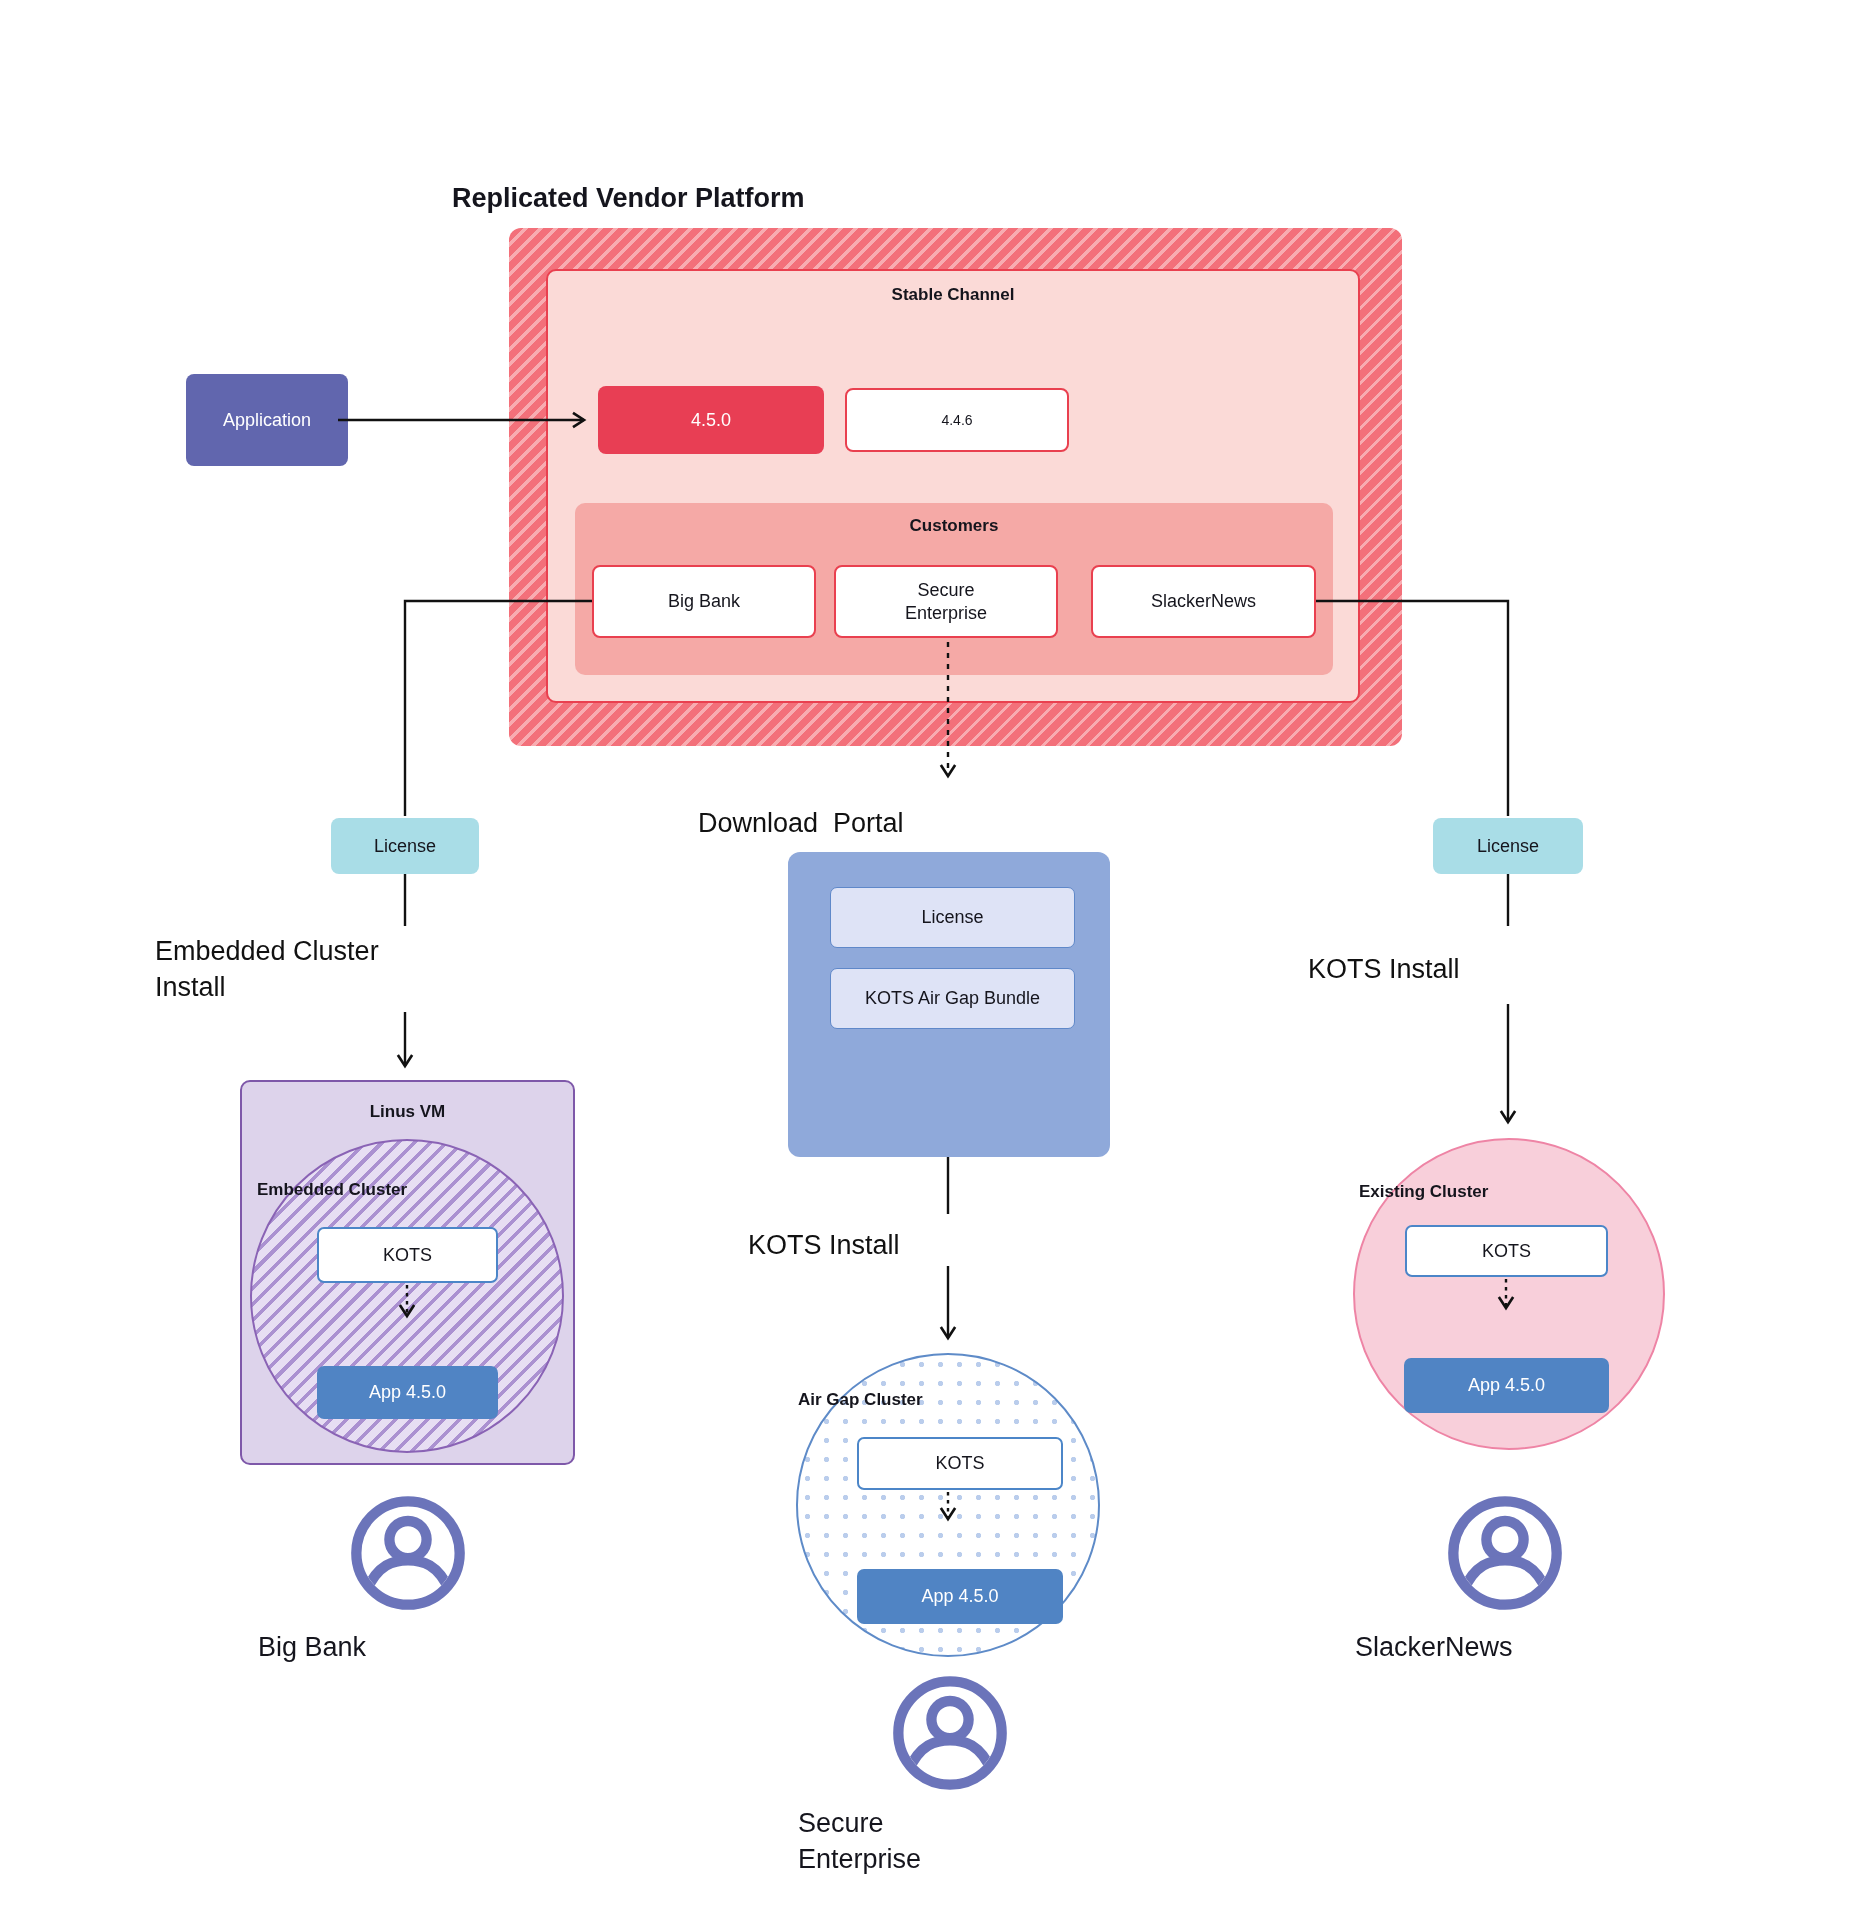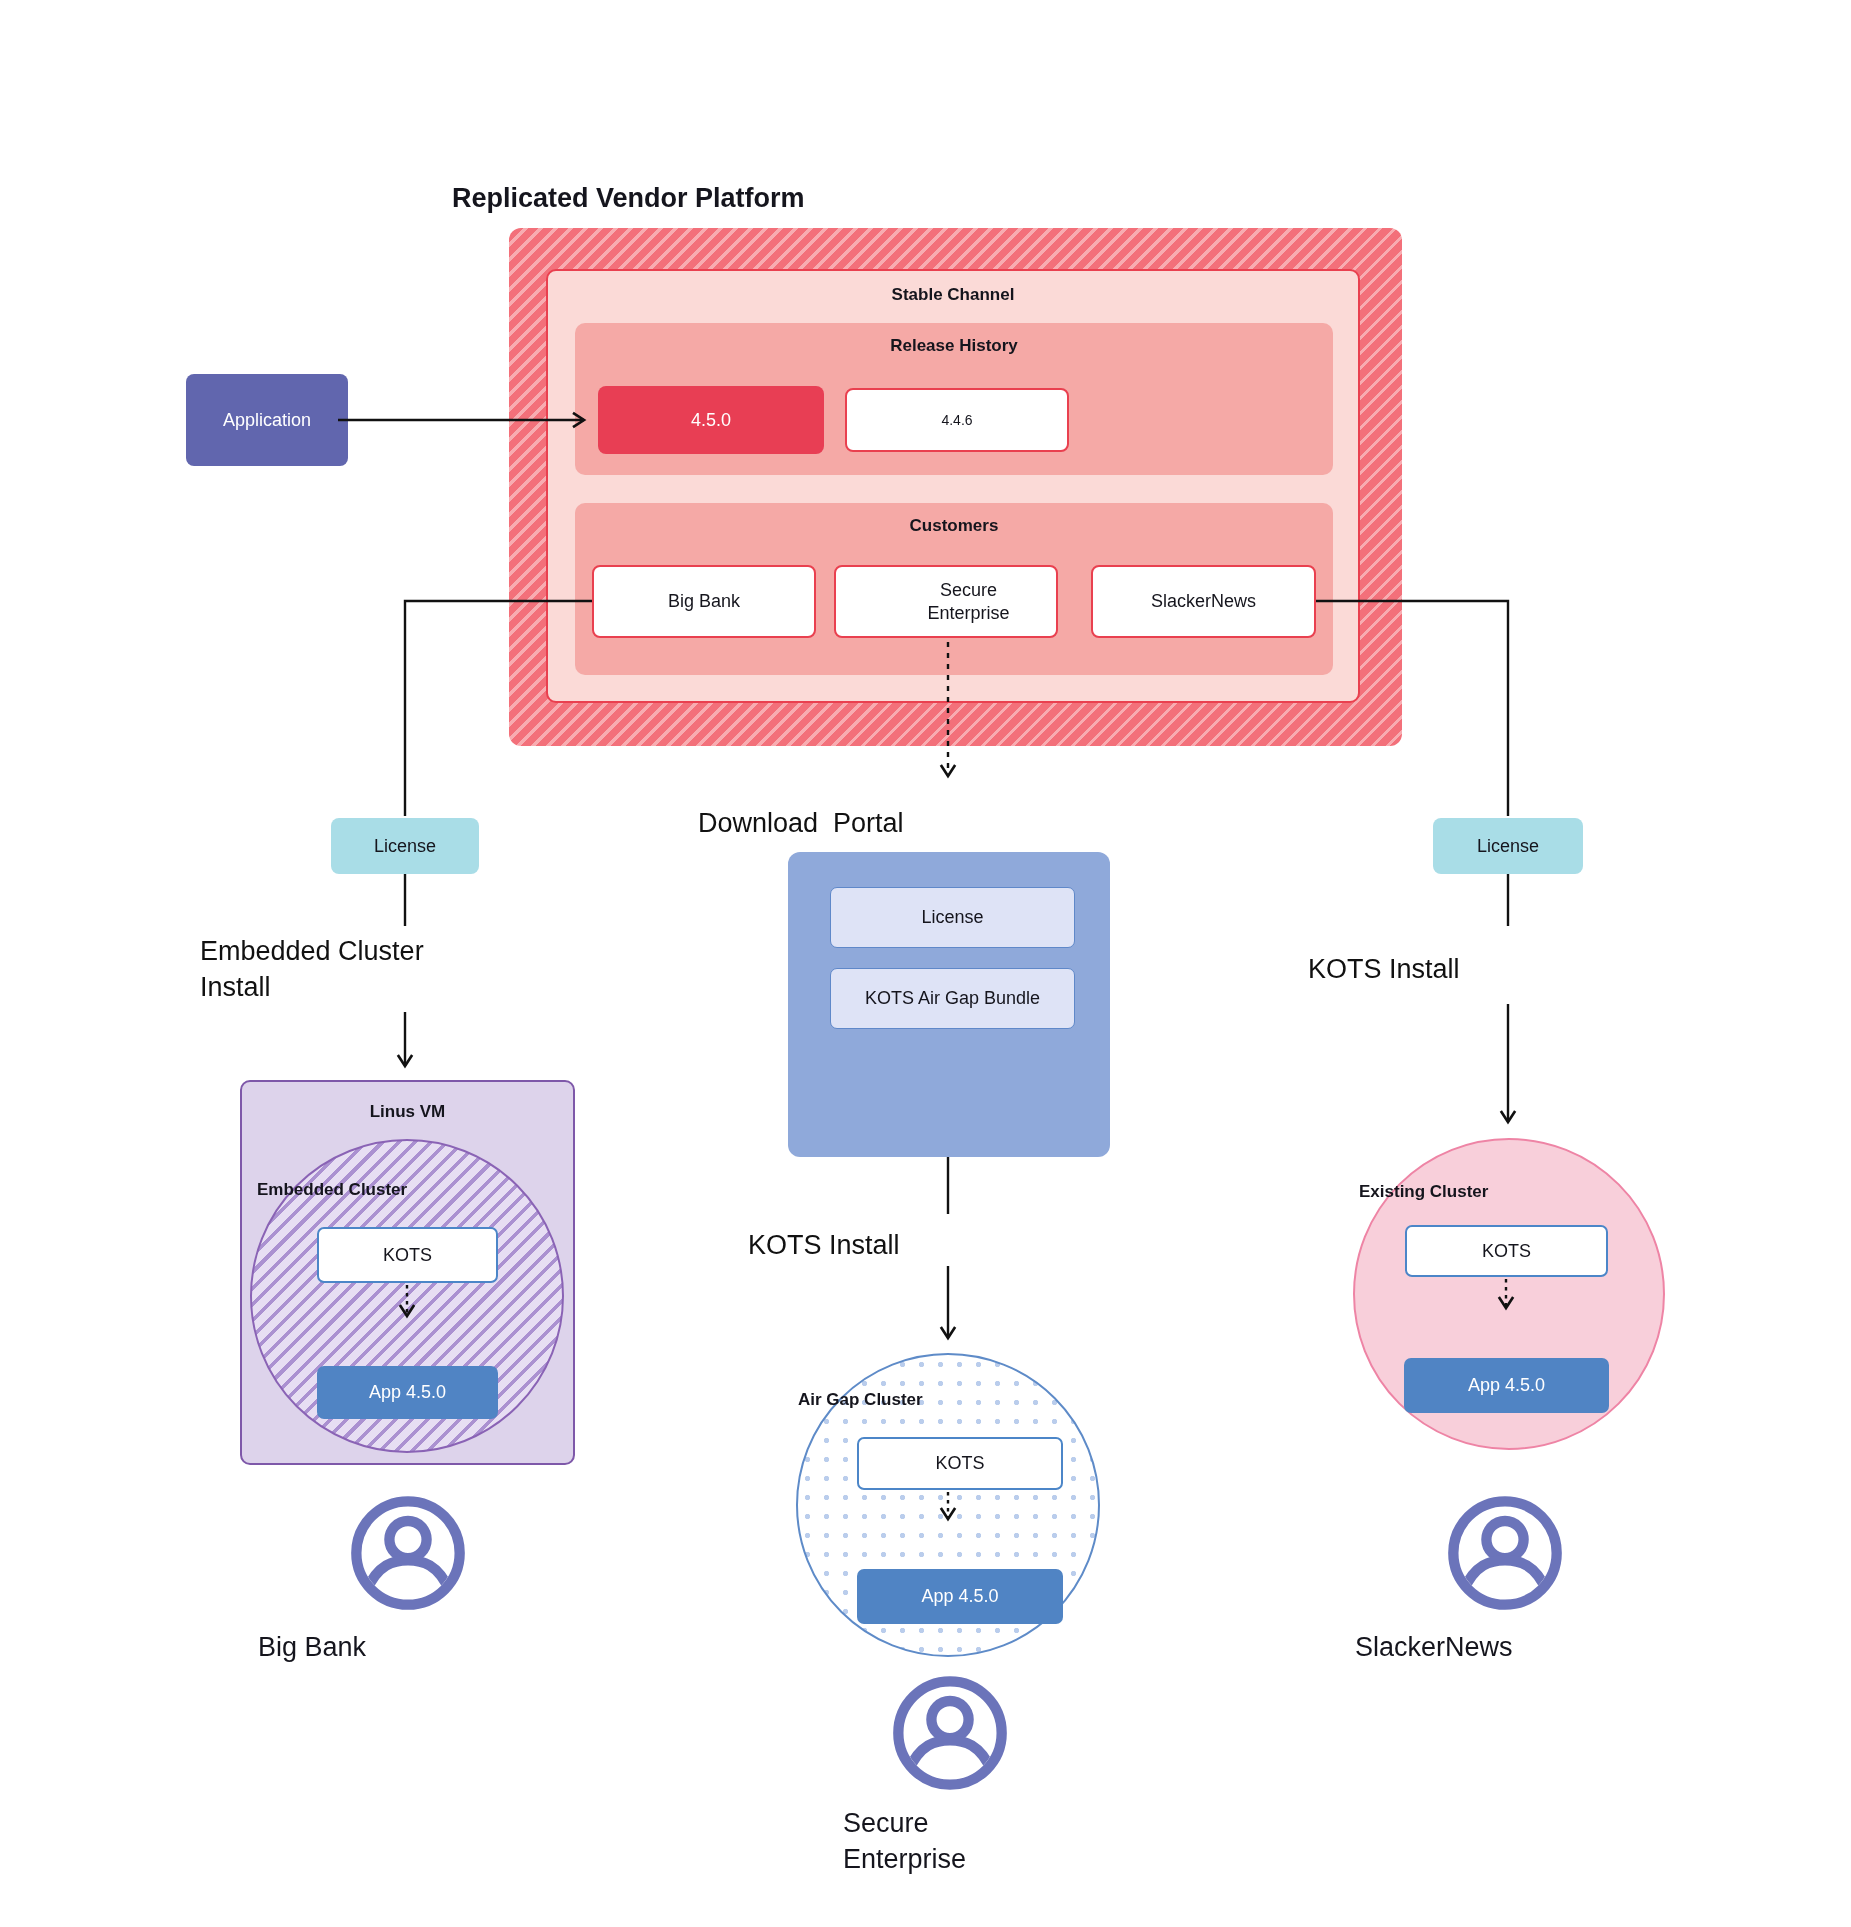--- a/index.html
+++ b/index.html
@@ -3,21 +3,21 @@
 <meta charset="utf-8">
 <style>
   html,body{margin:0;padding:0;background:#ffffff;}
   .canvas{
     position:relative;width:1851px;height:1927px;background:#ffffff;
     font-family:"Liberation Sans",sans-serif;color:#15151d;overflow:hidden;
   }
   .abs{position:absolute;}
   .center-text{text-align:left;}
   .flex-center{display:flex;align-items:center;justify-content:center;text-align:center;}
-  .prewrap{white-space:pre-line;padding-left:45px;}
+  .prewrap{white-space:pre-line;}
   .prespace{white-space:pre;}
 
   
   .diagram-title{top:183px;left:452px;width:1000px;font-size:27px;font-weight:600;}
   .hatched-box{
     left:509px;top:228px;width:893px;height:518px;border-radius:12px;
     background:repeating-linear-gradient(135deg,#F8ACB1 0 3.2px,#F3707A 3.2px 10.6px);
   }
   .channel-box{
     left:546px;top:269px;width:814px;height:434px;border-radius:10px;
@@ -85,23 +85,20 @@
   </svg>
 
   <div class="abs center-text diagram-title">Replicated Vendor Platform</div>
 
   <div class="abs hatched-box"></div>
 
   <div class="abs channel-box">
     <div class="box-label" style="top:14px">Stable Channel</div>
   </div>
 
-  <div class="abs group-box release-group">
-    <div class="box-label" style="top:13px">Release History</div>
-  </div>
   <div class="abs flex-center release-current">4.5.0</div>
   <div class="abs flex-center release-prev">4.4.6</div>
 
   <div class="abs group-box customers-group">
     <div class="box-label" style="top:13px">Customers</div>
   </div>
   <div class="abs flex-center customer-card" style="left:592px;width:224px">Big Bank</div>
   <div class="abs flex-center customer-card prewrap" style="left:834px;width:224px">Secure
 Enterprise</div>
   <div class="abs flex-center customer-card" style="left:1091px;width:225px">SlackerNews</div>

